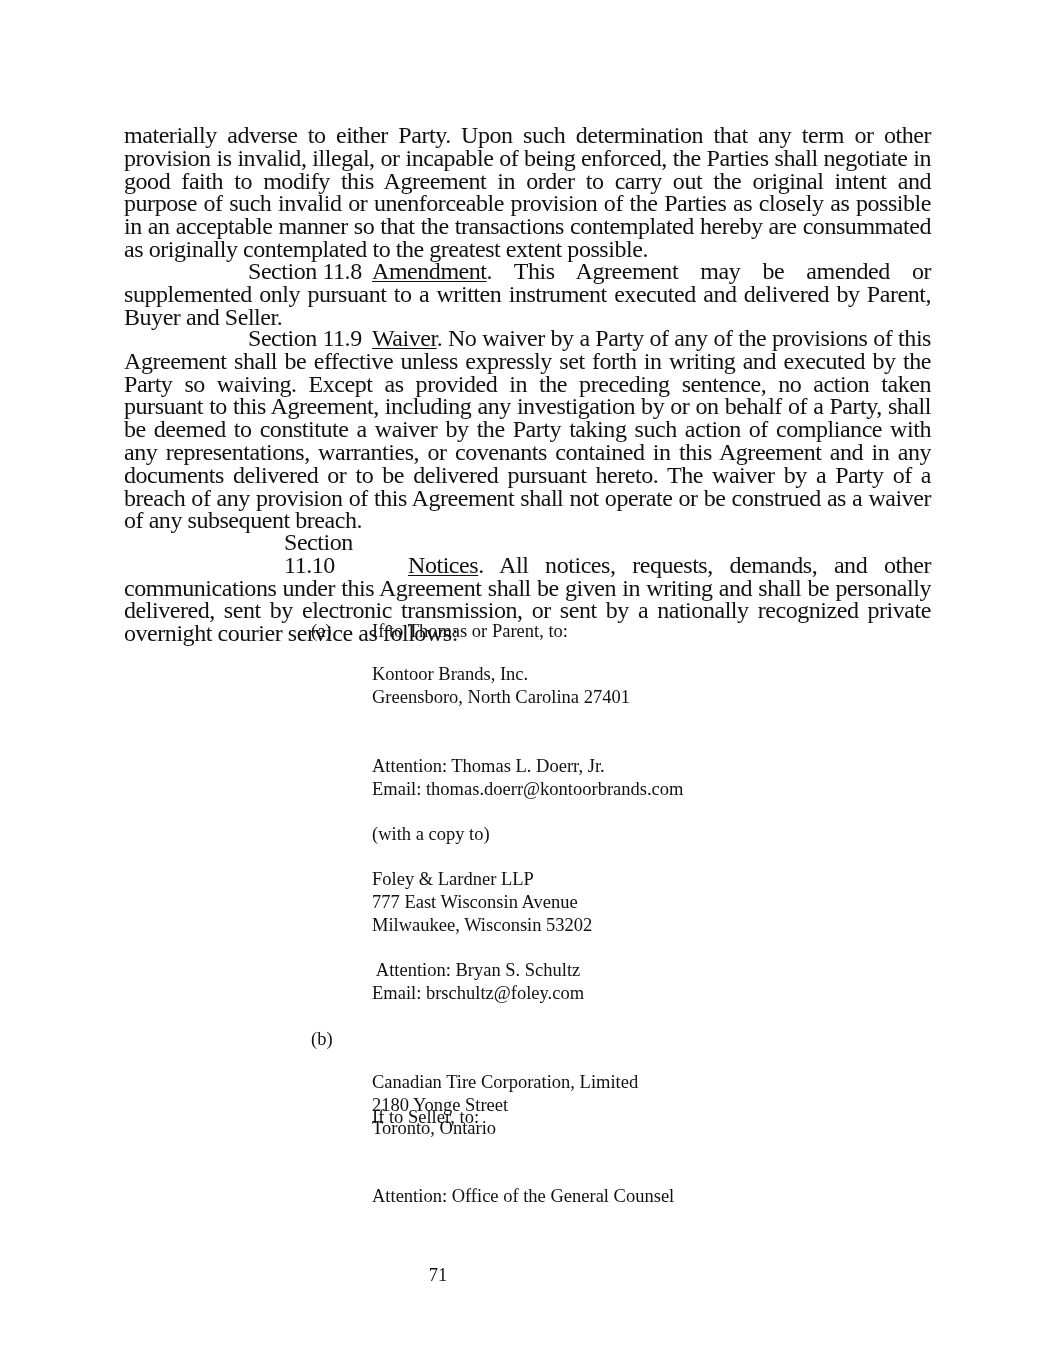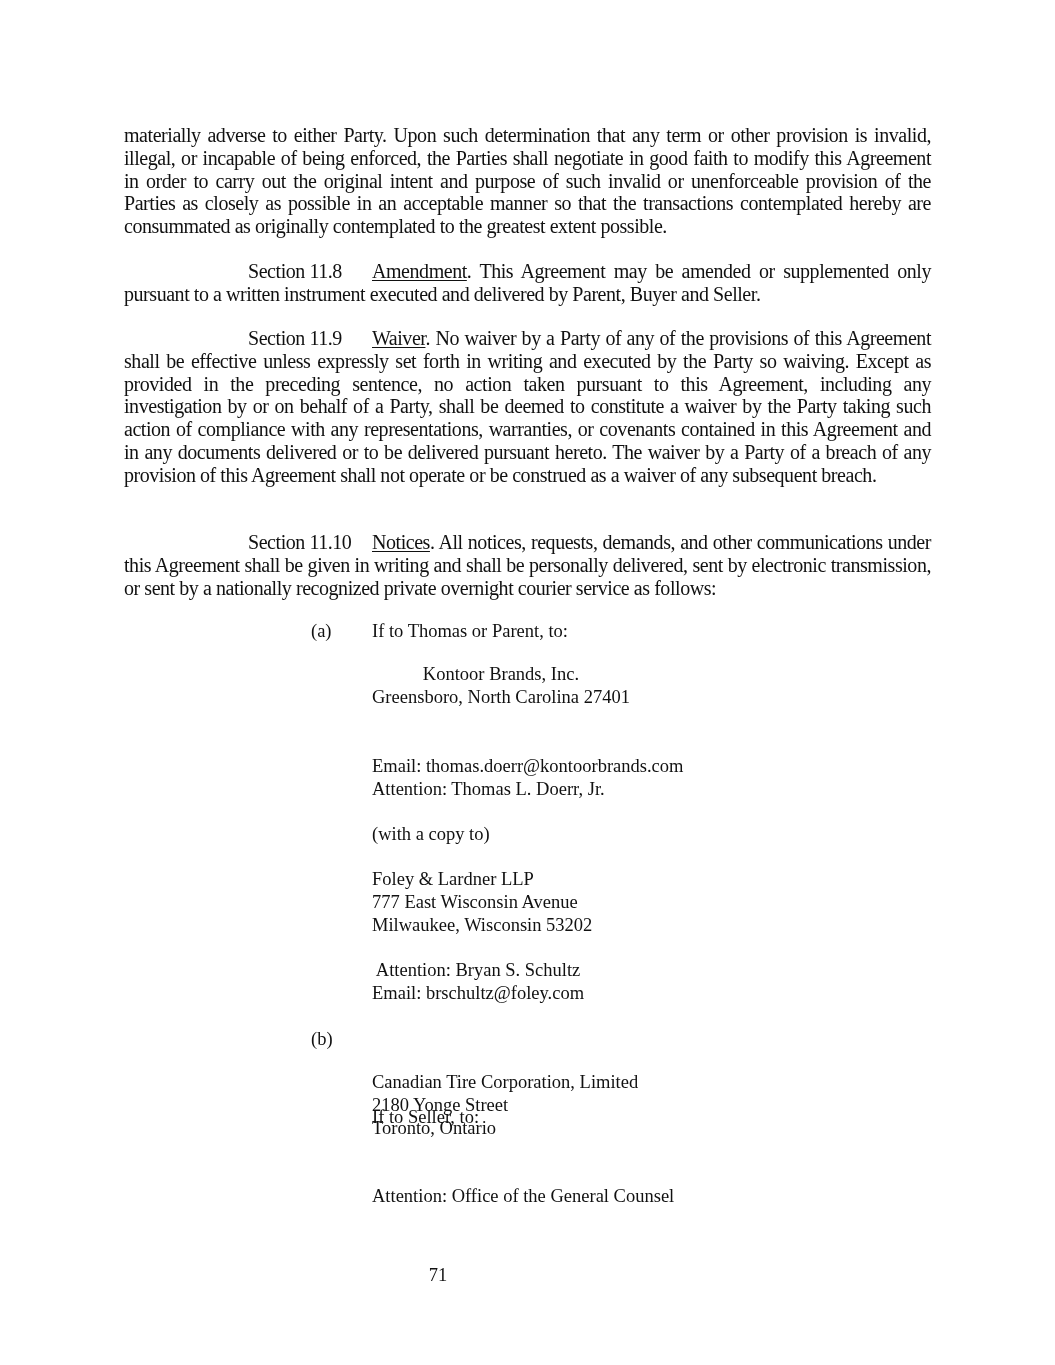--- a/index.html
+++ b/index.html
@@ -18,40 +18,40 @@
     .page {
       position: absolute;
       left: 0; top: 0;
       width: 1055px;
       height: 1365px;
     }
     .body-text {
       position: absolute;
       left: 124px;
       width: 807px;
-      font-size: 20px;
+      font-size: 24px;
       line-height: 22.8px;
       text-align: justify;
       text-align-last: left;
       letter-spacing: -0.45px;
       word-spacing: 0px;
     }
     .para {
       margin: 0;
       padding: 0;
     }
     .indent {
       display: inline-block;
       width: 124px;
     }
     .sec-num {
       display: inline-block;
     }
     .sec-num.w8 { width: 124px; }
-    .sec-num.w10 { width: 124px; }
+    .sec-num.w10 { width: 124px; margin-left: 36px; }
     .u {
       text-decoration: underline;
       text-underline-offset: 2px;
       text-decoration-thickness: 1px;
     }
     #p-top { top: 124px; }
     #p-118 { top: 260px; }
     #p-119 { top: 327px; }
     #p-1110 { top: 531px; }
 
@@ -65,21 +65,21 @@
       position: absolute;
       left: 372px;
       font-size: 18.5px;
       line-height: 22.8px;
       white-space: nowrap;
     }
     .block div { height: 22.8px; }
 
     #label-a { top: 620px; }
     #text-a { top: 620px; }
-    #addr-kontoor { top: 663px; text-align: center; }
+    #addr-kontoor { top: 663px; }
     #attn-kontoor { top: 755px; }
     #copy-to { top: 823px; }
     #addr-foley { top: 868px; }
     #attn-foley { top: 959px; text-align: center; }
     #label-b { top: 1028px; }
     #text-b { top: 1070px; margin-top: 36px; }
     #addr-ctc { top: 1071px; }
     #attn-ctc { top: 1185px; }
 
     .page-number {
@@ -107,22 +107,22 @@
 
   <div class="item-label" id="label-a">(a)</div>
   <div class="block" id="text-a">If to Thomas or Parent, to:</div>
 
   <div class="block" id="addr-kontoor">
     <div>Kontoor Brands, Inc.</div>
     <div>Greensboro, North Carolina 27401</div>
   </div>
 
   <div class="block" id="attn-kontoor">
+    <div>Attention: Thomas L. Doerr, Jr.</div>
     <div>Email: thomas.doerr@kontoorbrands.com</div>
-    <div>Attention: Thomas L. Doerr, Jr.</div>
   </div>
 
   <div class="block" id="copy-to">(with a copy to)</div>
 
   <div class="block" id="addr-foley">
     <div>Foley &amp; Lardner LLP</div>
     <div>777 East Wisconsin Avenue</div>
     <div>Milwaukee, Wisconsin 53202</div>
   </div>
 

